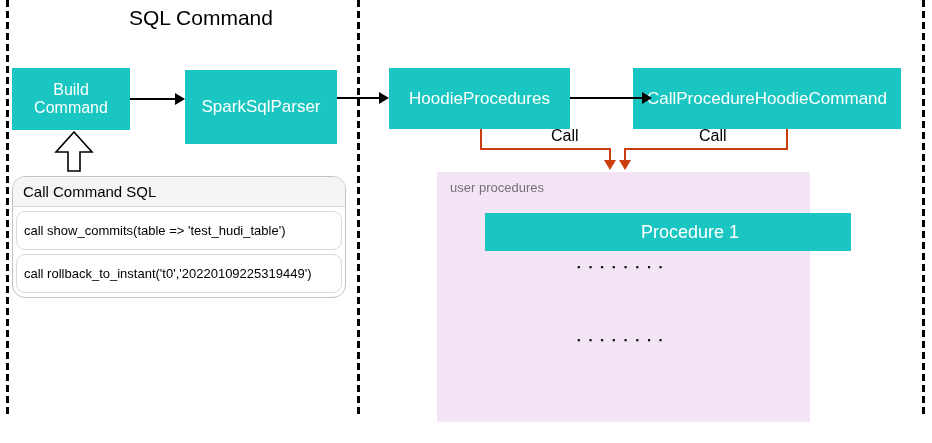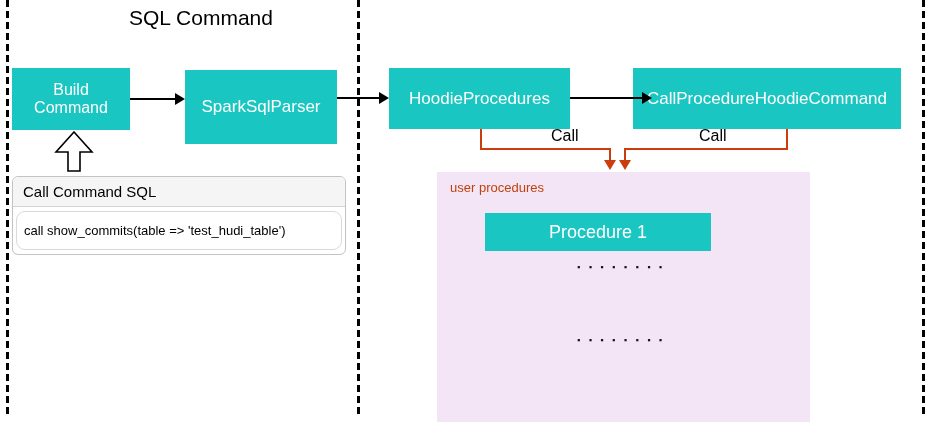--- a/index.html
+++ b/index.html
@@ -29,40 +29,40 @@
   .o-v{position:absolute;width:2px;background:#CC3D0E;}
   .o-h{position:absolute;height:2px;background:#CC3D0E;}
   .o-head{
     position:absolute;width:0;height:0;
     border-top:10px solid #CC3D0E;border-left:6px solid transparent;border-right:6px solid transparent;
   }
   .edge-label{position:absolute;font-size:16px;color:#000;white-space:nowrap;}
   
   .sql-panel{
     position:absolute;left:12px;top:176px;width:334px;
-    background:#fff;border:1px solid #c3c3c3;border-radius:6px;overflow:hidden;
+    background:#fff;border:1px solid #c3c3c3;border-radius:13px;overflow:hidden;
     box-sizing:border-box;
   }
   .sql-panel .hdr{
     background:#f5f5f5;border-bottom:1px solid #d5d5d5;
     font-size:15px;padding:4px 10px;height:21px;line-height:21px;
   }
   .sql-row{
     margin:4px 3px;background:#fff;border:1px solid #d9d9d9;border-radius:9px;
     font-size:13px;padding:11px 7px;white-space:nowrap;overflow:hidden;
   }
   
   .user-panel{
     position:absolute;left:437px;top:172px;width:373px;height:250px;
     background:#F3E5F6;
   }
-  .user-panel .pl{position:absolute;left:13px;top:8px;font-size:13px;color:#c2410c;}
+  .user-panel .pl{position:absolute;left:13px;top:8px;font-size:13px;color:#737373;}
   .proc{
-    position:absolute;left:48px;width:226px;height:38px;background:#1AC6C1;color:#fff;
-    display:flex;align-items:center;justify-content:center;font-size:18px;
+    position:absolute;left:48px;width:322px;height:38px;background:#1AC6C1;color:#fff;
+    display:flex;align-items:center;justify-content:center;font-size:18px;padding-left:44px;
   }
   .dots{
     position:absolute;left:48px;width:272px;text-align:center;
     font-size:9px;letter-spacing:3px;color:#111;line-height:10px;
   }
   .hollow-arrow{position:absolute;left:54px;top:131px;}
 </style>
 </head>
 <body>
 
@@ -92,20 +92,21 @@
   <div class="h-arrow" style="left:337px;top:97px;width:42px"></div>
   <div class="h-arrow" style="left:570px;top:97px;width:72px"></div>
 
   <svg class="hollow-arrow" width="40" height="42" viewBox="0 0 40 42">
     <path d="M20 1 L38 21 L26 21 L26 40 L14 40 L14 21 L2 21 Z" fill="#ffffff" stroke="#000000" stroke-width="1.6"></path>
   </svg>
 
   <div class="sql-panel">
     <div class="hdr">Call Command SQL</div>
     <div class="sql-row">call show_commits(table =&gt; 'test_hudi_table')</div>
+    <div class="sql-row">call rollback_to_instant('t0','20220109225319449')</div>
   </div>
 
   <div class="o-v" style="left:480px;top:129px;height:21px"></div>
   <div class="o-h" style="left:480px;top:148px;width:131px"></div>
   <div class="o-v" style="left:609px;top:148px;height:13px"></div>
   <div class="o-head" style="left:604px;top:160px"></div>
   <div class="edge-label" style="left:551px;top:127px">Call</div>
 
   <div class="o-v" style="left:786px;top:129px;height:21px"></div>
   <div class="o-h" style="left:624px;top:148px;width:164px"></div>

